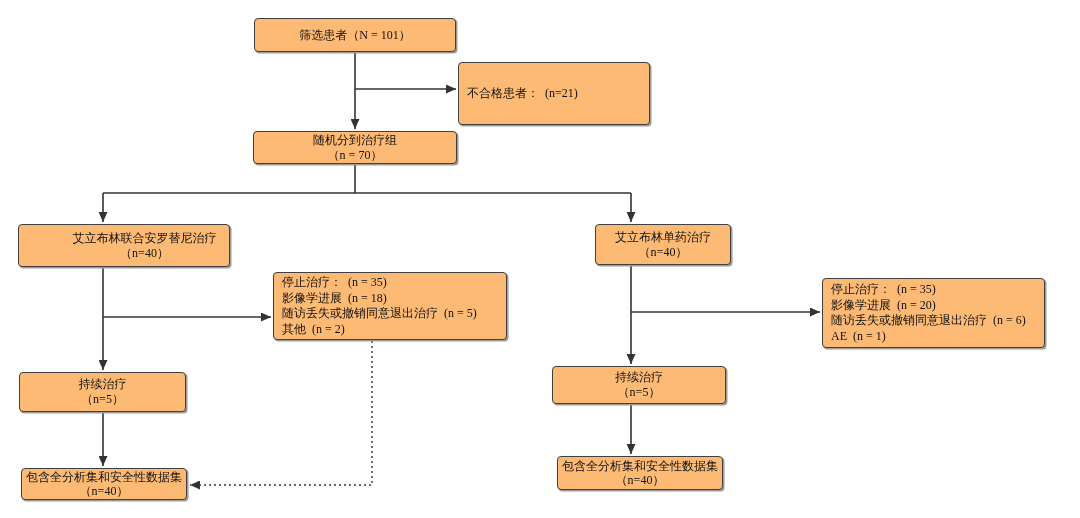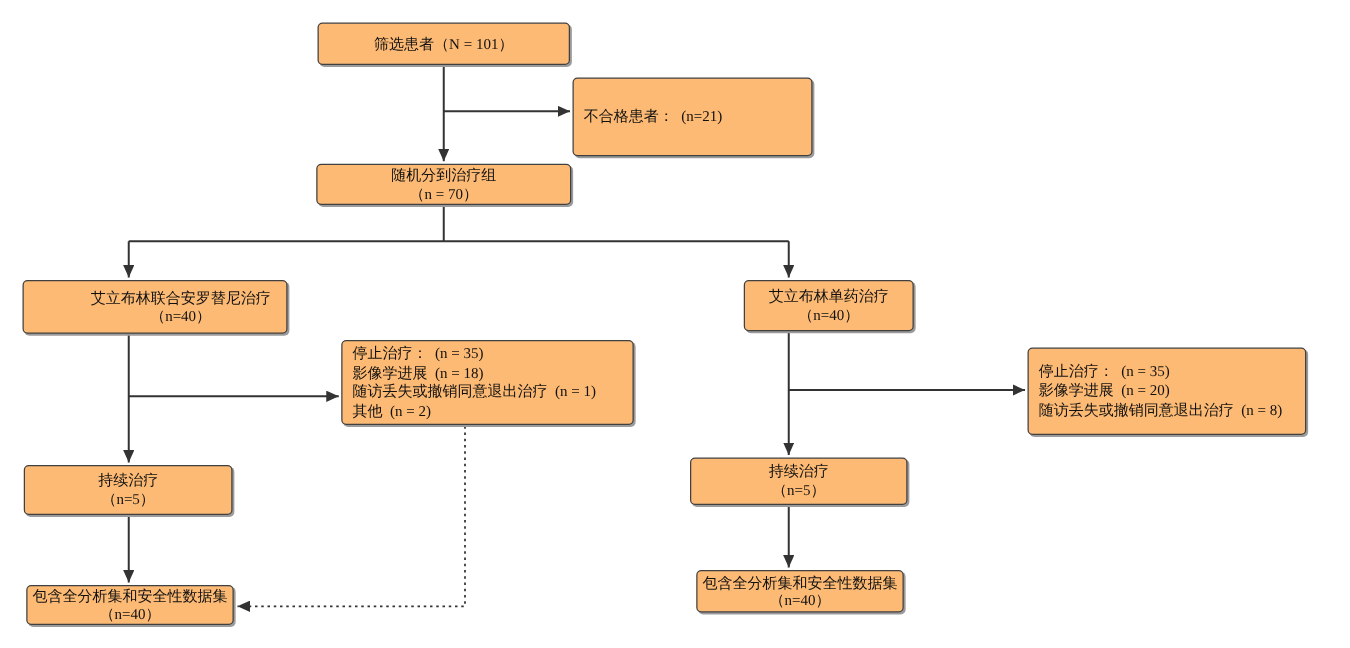--- a/index.html
+++ b/index.html
@@ -85,40 +85,44 @@
     <div class="row">
       <span class="lab">停止治疗：</span>
       <span class="val">(n = 35)</span>
     </div>
     <div class="row">
       <span class="lab">影像学进展</span>
       <span class="val">(n = 18)</span>
     </div>
     <div class="row">
       <span class="lab">随访丢失或撤销同意退出治疗</span>
-      <span class="val">(n = 1)</span>
+      <span class="val">(n = 5)</span>
     </div>
     <div class="row">
       <span class="lab">其他</span>
       <span class="val">(n = 2)</span>
     </div>
   </div>
 
   <div class="box listbox" style="left:822px; top:278px; width:223px; height:70px;">
     <div class="row">
       <span class="lab">停止治疗：</span>
       <span class="val">(n = 35)</span>
     </div>
     <div class="row">
       <span class="lab">影像学进展</span>
       <span class="val">(n = 20)</span>
     </div>
     <div class="row">
       <span class="lab">随访丢失或撤销同意退出治疗</span>
-      <span class="val">(n = 8)</span>
+      <span class="val">(n = 6)</span>
+    </div>
+    <div class="row">
+      <span class="lab">AE</span>
+      <span class="val">(n = 1)</span>
     </div>
   </div>
 
   <div class="box center" style="left:19px; top:372px; width:167px; height:40px;">
     <div>持续治疗</div>
     <div>（n=5）</div>
   </div>
 
   <div class="box center" style="left:552px; top:366px; width:174px; height:38px;">
     <div>持续治疗</div>

